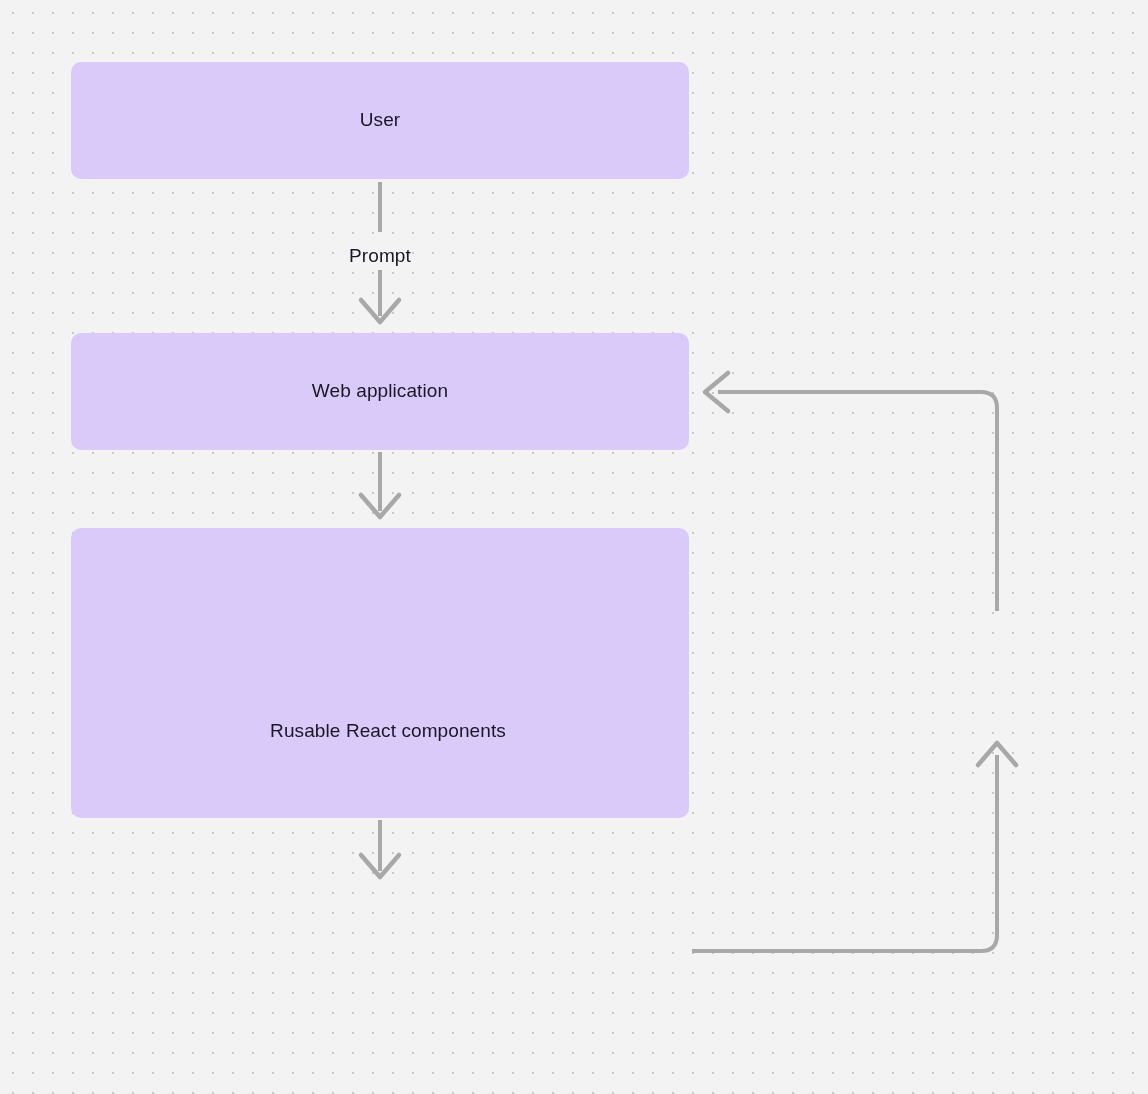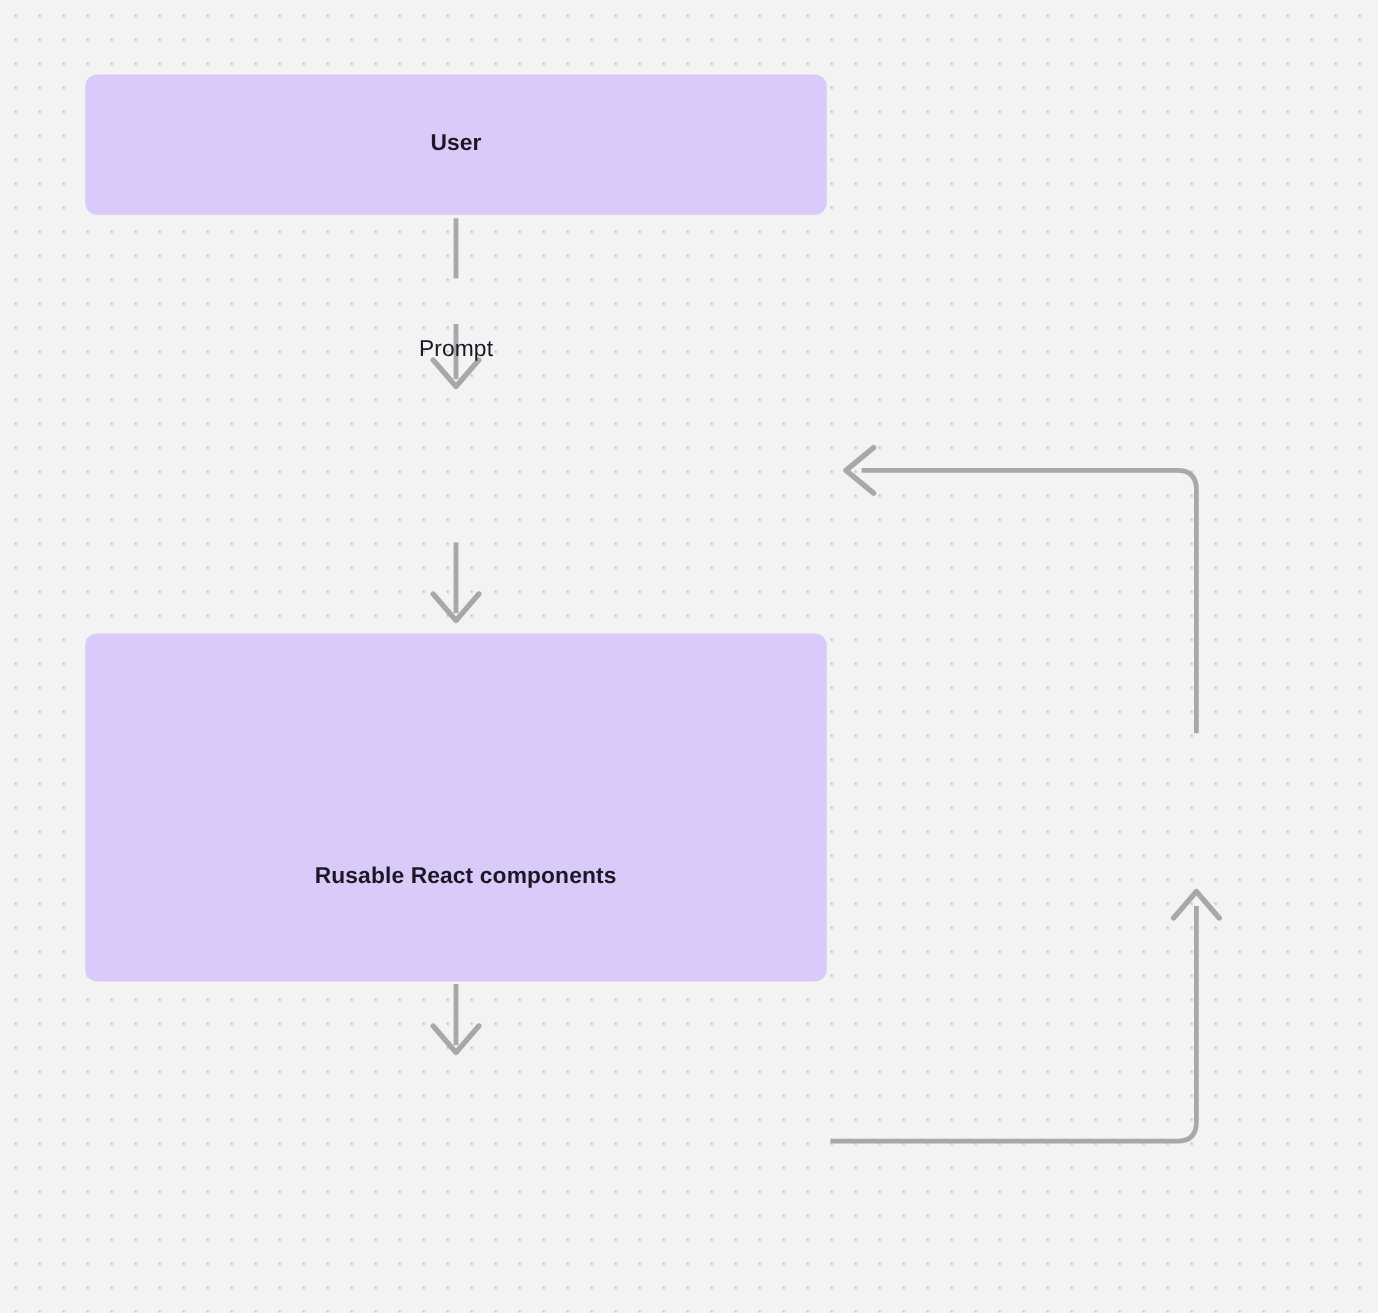--- a/index.html
+++ b/index.html
@@ -34,21 +34,20 @@
     text-align: center;
     border-radius: 10px;
     color: #1b1725;
     font-size: 19px;
     line-height: 1.42;
     letter-spacing: .1px;
   }
 
   .node.light {
     background-color: #d9caf9;
-    font-weight: bold;
   }
 
   
   #node-user        { left: 71px;  top: 62px;  width: 618px; height: 117px; }
   #node-webapp      { left: 71px;  top: 333px; width: 618px; height: 117px; }
   #node-components  { left: 71px;  top: 528px; width: 618px; height: 290px;
                       display: block; }
   #node-vite        { left: 71px;  top: 893px; width: 618px; height: 117px; }
   #node-render      { left: 902px; top: 613px; width: 190px; height: 116px; }
 
@@ -88,21 +87,21 @@
   }
 
   .edge-label {
     position: absolute;
     font-size: 19px;
     color: #1b1725;
     letter-spacing: .1px;
     white-space: nowrap;
     transform: translateX(-50%);
   }
-  #label-prompt { left: 380px; top: 245px; margin-top: 36px; }
+  #label-prompt { left: 380px; top: 245px; }
 </style>
 </head>
 <body>
 
 <div id="canvas">
 
   <svg id="wires" viewBox="0 0 1148 1094" width="1148" height="1094">
 
     <path class="wire" d="M 380 182 L 380 232"></path>
 
@@ -121,20 +120,23 @@
     <path class="wire" d="M 997 611 L 997 408 Q 997 392 981 392 L 718 392"></path>
     <path class="wire-head" d="M 728 373 L 705 392 L 728 411"></path>
   </svg>
 
   <div class="node light" id="node-user">
     <span>User</span>
   </div>
 
   <div class="edge-label" id="label-prompt">Prompt</div>
 
+  <div class="node light" id="node-webapp">
+    <span>Web application</span>
+  </div>
 
   <div class="node light" id="node-components">
 
     <div class="sub-label">Rusable React components</div>
   </div>
 
 
 
 </div>
 

